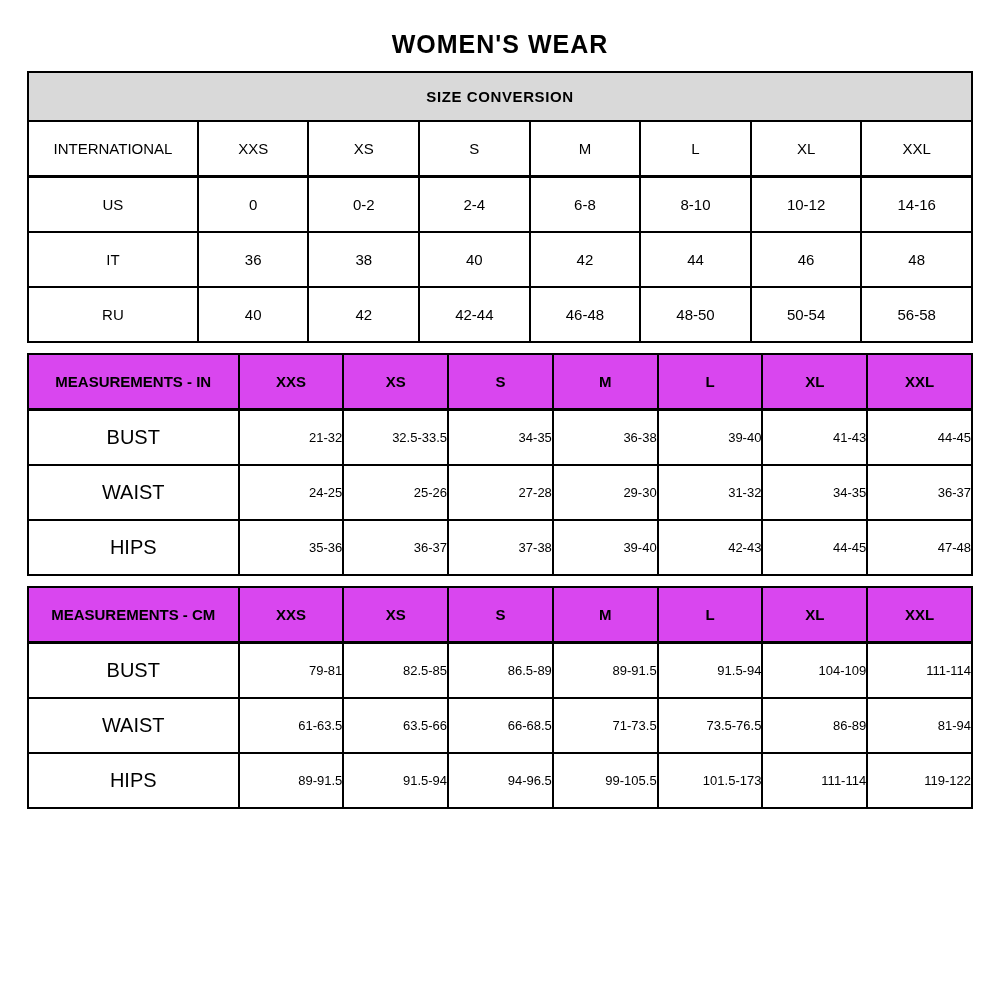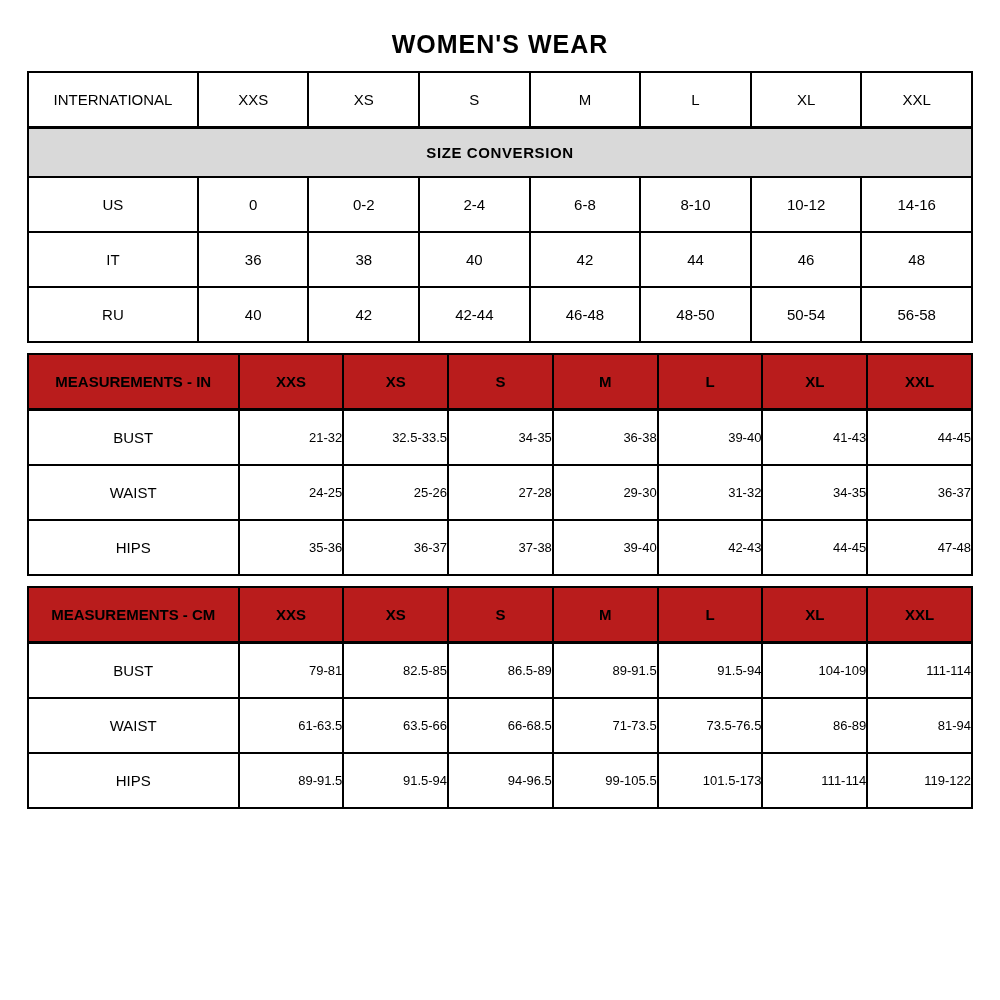--- a/index.html
+++ b/index.html
@@ -52,29 +52,29 @@
     font-size: 15px;
     border-bottom-width: 3px;
   }
   table.conv td {
     height: 53px;
     font-size: 15px;
   }
   
   table.meas th.mhead {
     height: 53px;
-    background: #b91c1c;
+    background: #d946ef;
     font-size: 15px;
     font-weight: bold;
     border-bottom-width: 3px;
     text-align: center;
   }
   table.meas td.lbl {
     height: 53px;
-    font-size: 15px;
+    font-size: 20px;
   }
   table.meas td.val {
     font-size: 13px;
     text-align: right;
   }
 </style>
 </head>
 <body>
 
 <div class="page">
@@ -87,31 +87,31 @@
       <col style="width:11.714%">
         <col style="width:11.714%">
         <col style="width:11.714%">
         <col style="width:11.714%">
         <col style="width:11.714%">
         <col style="width:11.714%">
         <col style="width:11.714%">
     </colgroup>
     <tbody>
         <tr>
+      <th class="banner" colspan="8">SIZE CONVERSION</th>
+    </tr>
+    <tr>
       <th class="colhead">INTERNATIONAL</th>
       <th class="colhead">XXS</th>
       <th class="colhead">XS</th>
       <th class="colhead">S</th>
       <th class="colhead">M</th>
       <th class="colhead">L</th>
       <th class="colhead">XL</th>
       <th class="colhead">XXL</th>
-    </tr>
-    <tr>
-      <th class="banner" colspan="8">SIZE CONVERSION</th>
     </tr>
     <tr>
       <td>US</td>
       <td>0</td>
       <td>0-2</td>
       <td>2-4</td>
       <td>6-8</td>
       <td>8-10</td>
       <td>10-12</td>
       <td>14-16</td>

